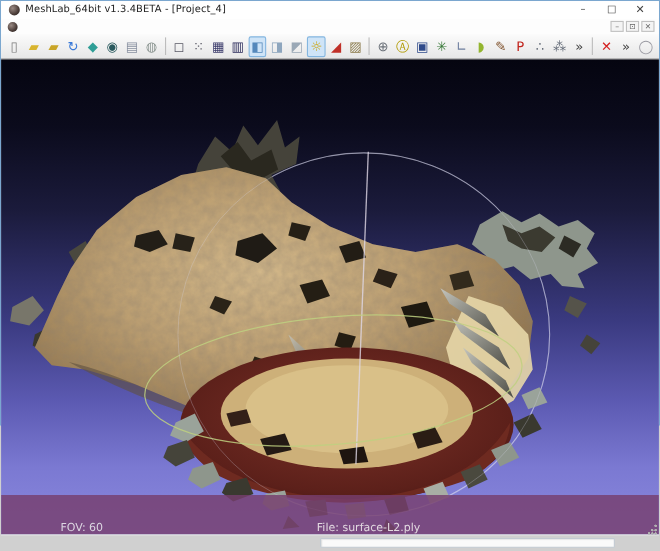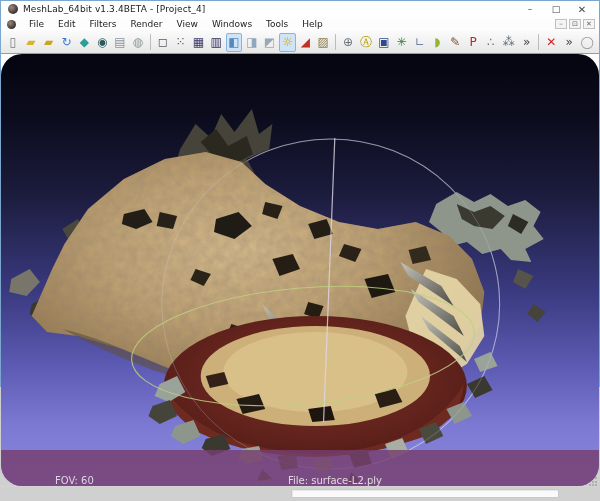--- a/index.html
+++ b/index.html
@@ -37,21 +37,21 @@
              padding:0 3px; flex:0 0 auto; }
   .tbtn { width:17px; height:19px; display:flex; align-items:center; justify-content:center;
           font-size:12px; border-radius:2px; margin:0 0.5px; }
   .tbtn.sel { background:#cfe4f7; border:1px solid #84b6e0; }
   .tsep { width:1px; height:16px; background:#bcbcbc; margin:0 3px; }
   .tbtn .g { line-height:1; }
 
   
   .viewport { position:relative; height:432px; flex:0 0 auto; overflow:hidden;
       background:linear-gradient(180deg,#050510 0%, #0b0b1c 14%, #1b1b3c 32%,
-                 #3a3a80 55%, #5c5ab2 72%, #7b79d2 86%, #8a88de 100%);border-radius:21px; }
+                 #3a3a80 55%, #5c5ab2 72%, #7b79d2 86%, #8a88de 100%); }
   .viewport svg { position:absolute; left:0; top:0; width:100%; height:100%; }
   .hud { position:absolute; left:0; right:0; bottom:0; height:36px;
          background:rgba(118,62,110,0.82); overflow:hidden; }
   .hud-left { position:absolute; left:54px; top:3px; color:#dcd6e2; font-size:10px;
               line-height:11px; white-space:pre; }
   .hud-right { position:absolute; left:287px; top:3px; color:#e2d8e0; font-size:10px;
                line-height:11px; white-space:pre; }
 
   
   .statusbar { height:14px; background:#f0f0f0; border-top:1px solid #d4d4d4;
@@ -78,30 +78,20 @@
     <span class="title-text">MeshLab_64bit v1.3.4BETA - [Project_4]</span>
     <span class="win-controls">
       <span class="win-btn">–</span>
       <span class="win-btn">□</span>
       <span class="win-btn close">✕</span>
     </span>
   </div>
 
   <div class="menubar">
     <span class="menu-app-icon"></span>
-    <span id="menu-items" style="display:flex;">
-        <span class="menu-item">File</span>
-        <span class="menu-item">Edit</span>
-        <span class="menu-item">Filters</span>
-        <span class="menu-item">Render</span>
-        <span class="menu-item">View</span>
-        <span class="menu-item">Windows</span>
-        <span class="menu-item">Tools</span>
-        <span class="menu-item">Help</span>
-      </span>
     <span class="mdi-controls">
       <span class="mdi-btn">–</span>
       <span class="mdi-btn">⊡</span>
       <span class="mdi-btn">✕</span>
     </span>
   </div>
 
   <div class="toolbar" id="toolbar">
       <span class="tbtn">
         <span class="g" style="color: rgb(122, 122, 122);">▯</span>

